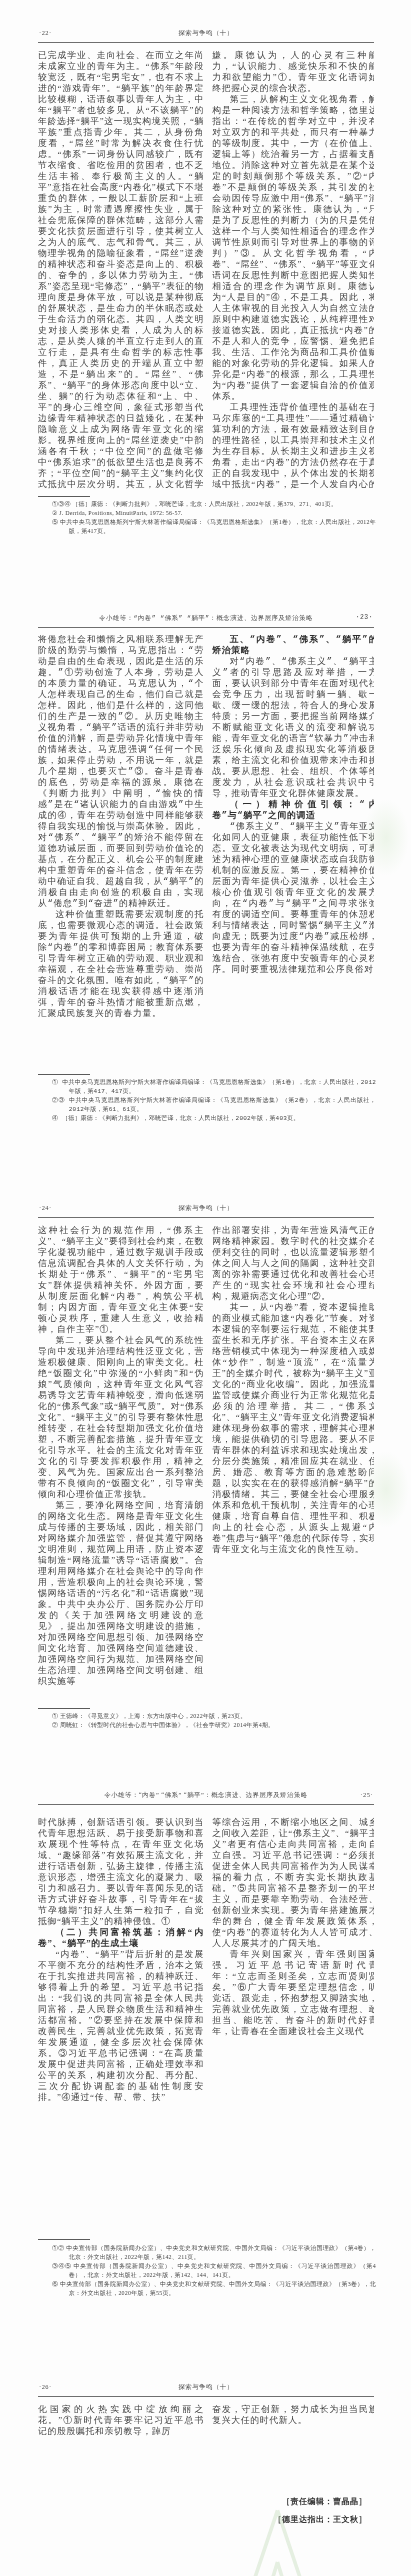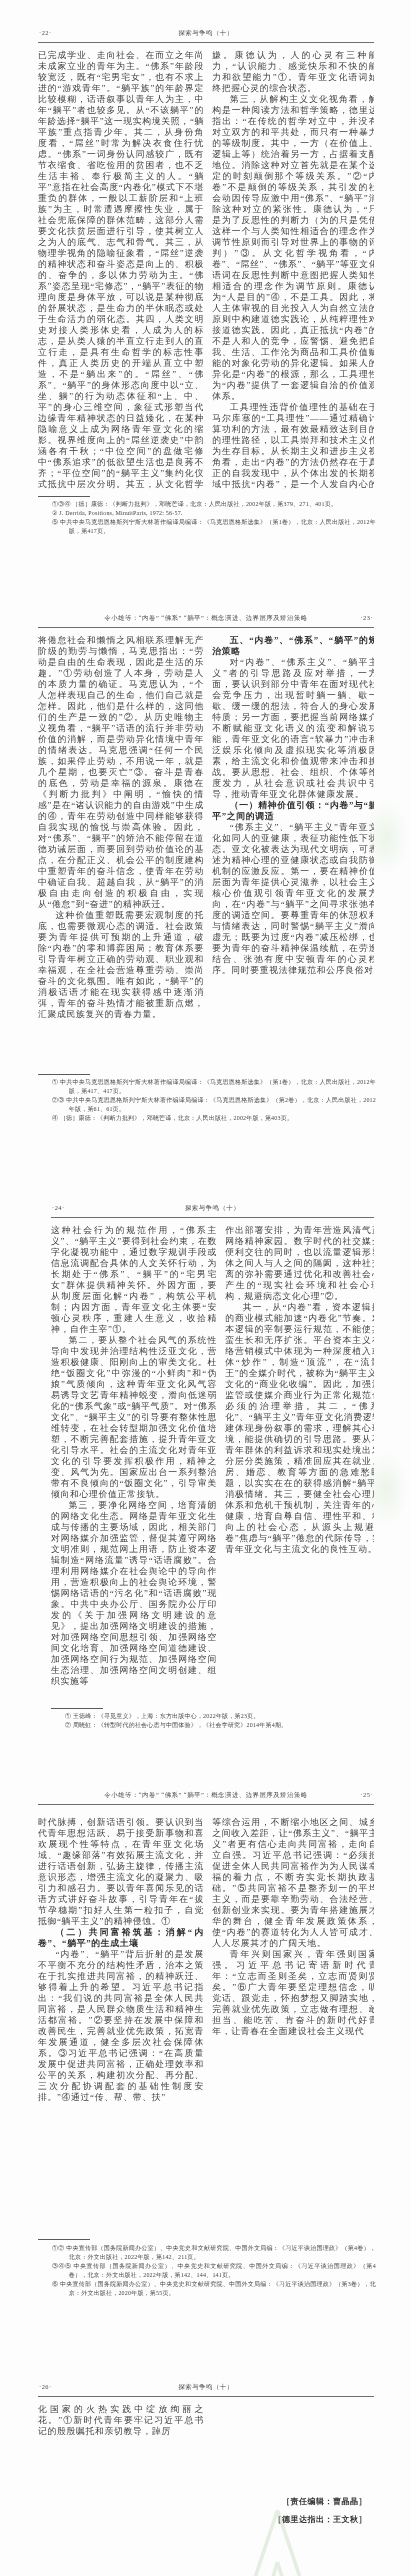--- a/index.html
+++ b/index.html
@@ -79,21 +79,21 @@
           <div class="block indent">工具理性违背价值理性的基础在于马尔库塞的“工具理性”——通过精确计算功利的方法，最有效最精致达到目的的理性路径，以工具崇拜和技术主义作为生存目标。从长期主义和进步主义视角看，走出“内卷”的方法仍然存在于真正的自我发现中，从个体出发的长期视域中抵抗“内卷”，是一个人发自内心的饱满兴趣、澎湃的热爱和长期探索欲。从本我自我超我的视域中发现自我与发现“内卷”的逃离方式同样重要。马克思在《共产党宣言》中指出，那些懒惰之风的养成通常不是无产者，而是资产阶级。他认为，“有人反驳说，私有制一消灭，一切活动就会停止，懒惰之风就会兴起。这样说来，资产阶级社会早就应该因懒惰而灭亡了，因为在这个社会里劳者不获，获者不劳”⑤。</div>
         </div>
       </div>
       <div class="fn-rule"></div>
       <div class="footnotes">
         <div class="footnote">①③④ ［德］康德：《判断力批判》，邓晓芒译，北京：人民出版社，2002年版，第379、271、401页。</div>
         <div class="footnote">② J. Derrida, Positions, MinuitParis, 1972: 56-57.</div>
         <div class="footnote">⑤ 中共中央马克思恩格斯列宁斯大林著作编译局编译：《马克思恩格斯选集》（第1卷），北京：人民出版社，2012年版，第417页。</div>
       </div>
     </div>
-    <div class="page" style="height: 590px;">
+    <div class="page" style="height: 590px; font-family: Liberation Mono, monospace;">
       <div class="page-header">
         <span class="running-title">令小雄等：“内卷” “佛系” “躺平”：概念演进、边界层序及矫治策略</span>
         <span class="pnum-right">·23·</span>
       </div>
       <div class="header-rule"></div>
       <div class="page-body" style="height: 433px;">
         <div class="col">
           <div class="block">将倦怠社会和懒惰之风相联系理解无产阶级的勤劳与懒惰，马克思指出：“劳动是自由的生命表现，因此是生活的乐趣。”①劳动创造了人本身，劳动是人的本质力量的确证。马克思认为，“个人怎样表现自己的生命，他们自己就是怎样。因此，他们是什么样的，这同他们的生产是一致的”②。从历史唯物主义视角看，“躺平”话语的流行并非劳动价值的消解，而是劳动异化情境中青年的情绪表达。马克思强调“任何一个民族，如果停止劳动，不用说一年，就是几个星期，也要灭亡”③。奋斗是青春的底色，劳动是幸福的源泉。康德在《判断力批判》中阐明，“愉快的情感”是在“诸认识能力的自由游戏”中生成的④，青年在劳动创造中同样能够获得自我实现的愉悦与崇高体验。因此，对“佛系”、“躺平”的矫治不能停留在道德劝诫层面，而要回到劳动价值论的基点，在分配正义、机会公平的制度建构中重塑青年的奋斗信念，使青年在劳动中确证自我、超越自我，从“躺平”的消极自由走向创造的积极自由，实现从“倦怠”到“奋进”的精神跃迁。</div>
           <div class="block indent">这种价值重塑既需要宏观制度的托底，也需要微观心态的调适。社会政策要为青年提供可预期的上升通道，破除“内卷”的零和博弈困局；教育体系要引导青年树立正确的劳动观、职业观和幸福观，在全社会营造尊重劳动、崇尚奋斗的文化氛围。唯有如此，“躺平”的消极话语才能在现实获得感中逐渐消弭，青年的奋斗热情才能被重新点燃，汇聚成民族复兴的青春力量。</div>
         </div>
@@ -105,21 +105,21 @@
         </div>
       </div>
       <div class="fn-rule"></div>
       <div class="footnotes">
         <div class="footnote">① 中共中央马克思恩格斯列宁斯大林著作编译局编译：《马克思恩格斯选集》（第1卷），北京：人民出版社，2012年版，第417、417页。</div>
         <div class="footnote">②③ 中共中央马克思恩格斯列宁斯大林著作编译局编译：《马克思恩格斯选集》（第2卷），北京：人民出版社，2012年版，第61、61页。</div>
         <div class="footnote">④ ［德］康德：《判断力批判》，邓晓芒译，北京：人民出版社，2002年版，第403页。</div>
       </div>
       <div class="smudge" style="right: 3.1px; top: 196px;"></div>
     </div>
-    <div class="page" style="height: 587px; padding-left: 13px;">
+    <div class="page" style="height: 587px;">
       <div class="page-header">
         <span class="pnum-left">·24·</span>
         <span class="running-title">探索与争鸣（十）</span>
       </div>
       <div class="header-rule"></div>
       <div class="page-body" style="height: 477px;">
         <div class="col">
           <div class="block">这种社会行为的规范作用，“佛系主义”、“躺平主义”要得到社会约束，在数字化凝视功能中，通过数字规训手段或信息流调配合具体的人文关怀行动，为长期处于“佛系”、“躺平”的“宅男宅女”群体提供精神关怀。外因方面，要从制度层面化解“内卷”，构筑公平机制；内因方面，青年亚文化主体要“安顿心灵秩序，重建人生意义，收拾精神，自作主宰”①。</div>
           <div class="block indent">第二，要从整个社会风气的系统性导向中发现并治理结构性泛亚文化，营造积极健康、阳刚向上的审美文化。杜绝“饭圈文化”中弥漫的“小鲜肉”和“伪娘”气质倾向，这种青年亚文化风气容易诱导文艺青年精神蜕变，滑向低迷弱化的“佛系气象”或“躺平气质”。对“佛系文化”、“躺平主义”的引导要有整体性思维转变，在社会转型期加强文化价值培塑，不断完善配套措施，提升青年亚文化引导水平。社会的主流文化对青年亚文化的引导要发挥积极作用，精神之变、风气为先。国家应出台一系列整治带有不良倾向的“饭圈文化”，引导审美倾向和心理价值正常接轨。</div>
           <div class="block indent">第三，要净化网络空间，培育清朗的网络文化生态。网络是青年亚文化生成与传播的主要场域，因此，相关部门对网络媒介加强监管，督促其遵守网络文明准则，规范网上用语，防止资本逻辑制造“网络流量”诱导“话语腐败”。合理利用网络媒介在社会舆论中的导向作用，营造积极向上的社会舆论环境，警惕网络话语的“污名化”和“话语腐败”现象。中共中央办公厅、国务院办公厅印发的《关于加强网络文明建设的意见》，提出加强网络文明建设的措施，对加强网络空间思想引领、加强网络空间文化培育、加强网络空间道德建设、加强网络空间行为规范、加强网络空间生态治理、加强网络空间文明创建、组织实施等</div>
@@ -159,21 +159,21 @@
         <div class="footnote">③④⑤ 中央宣传部（国务院新闻办公室）、中央党史和文献研究院、中国外文局编：《习近平谈治国理政》（第4卷），北京：外文出版社，2022年版，第142、144、141页。</div>
         <div class="footnote">⑥ 中央宣传部（国务院新闻办公室）、中央党史和文献研究院、中国外文局编：《习近平谈治国理政》（第3卷），北京：外文出版社，2020年版，第55页。</div>
       </div>
     </div>
     <div class="page" style="height: 536px;">
       <div class="page-header">
         <span class="pnum-left">·26·</span>
         <span class="running-title">探索与争鸣（十）</span>
       </div>
       <div class="header-rule"></div>
-      <div class="page-body" style="height: 46px; flex-direction: column;">
+      <div class="page-body" style="height: 46px;">
         <div class="col">
           <div class="block">化国家的火热实践中绽放绚丽之花。”①新时代青年要牢记习近平总书记的殷殷嘱托和亲切教导，踔厉</div>
         </div>
         <div class="col">
           <div class="block">奋发，守正创新，努力成长为担当民族复兴大任的时代新人。</div>
         </div>
       </div>
       <div class="editors">
         <div>［责任编辑：曹晶晶］</div>
         <div>［德里达指出：王文秋］</div>

